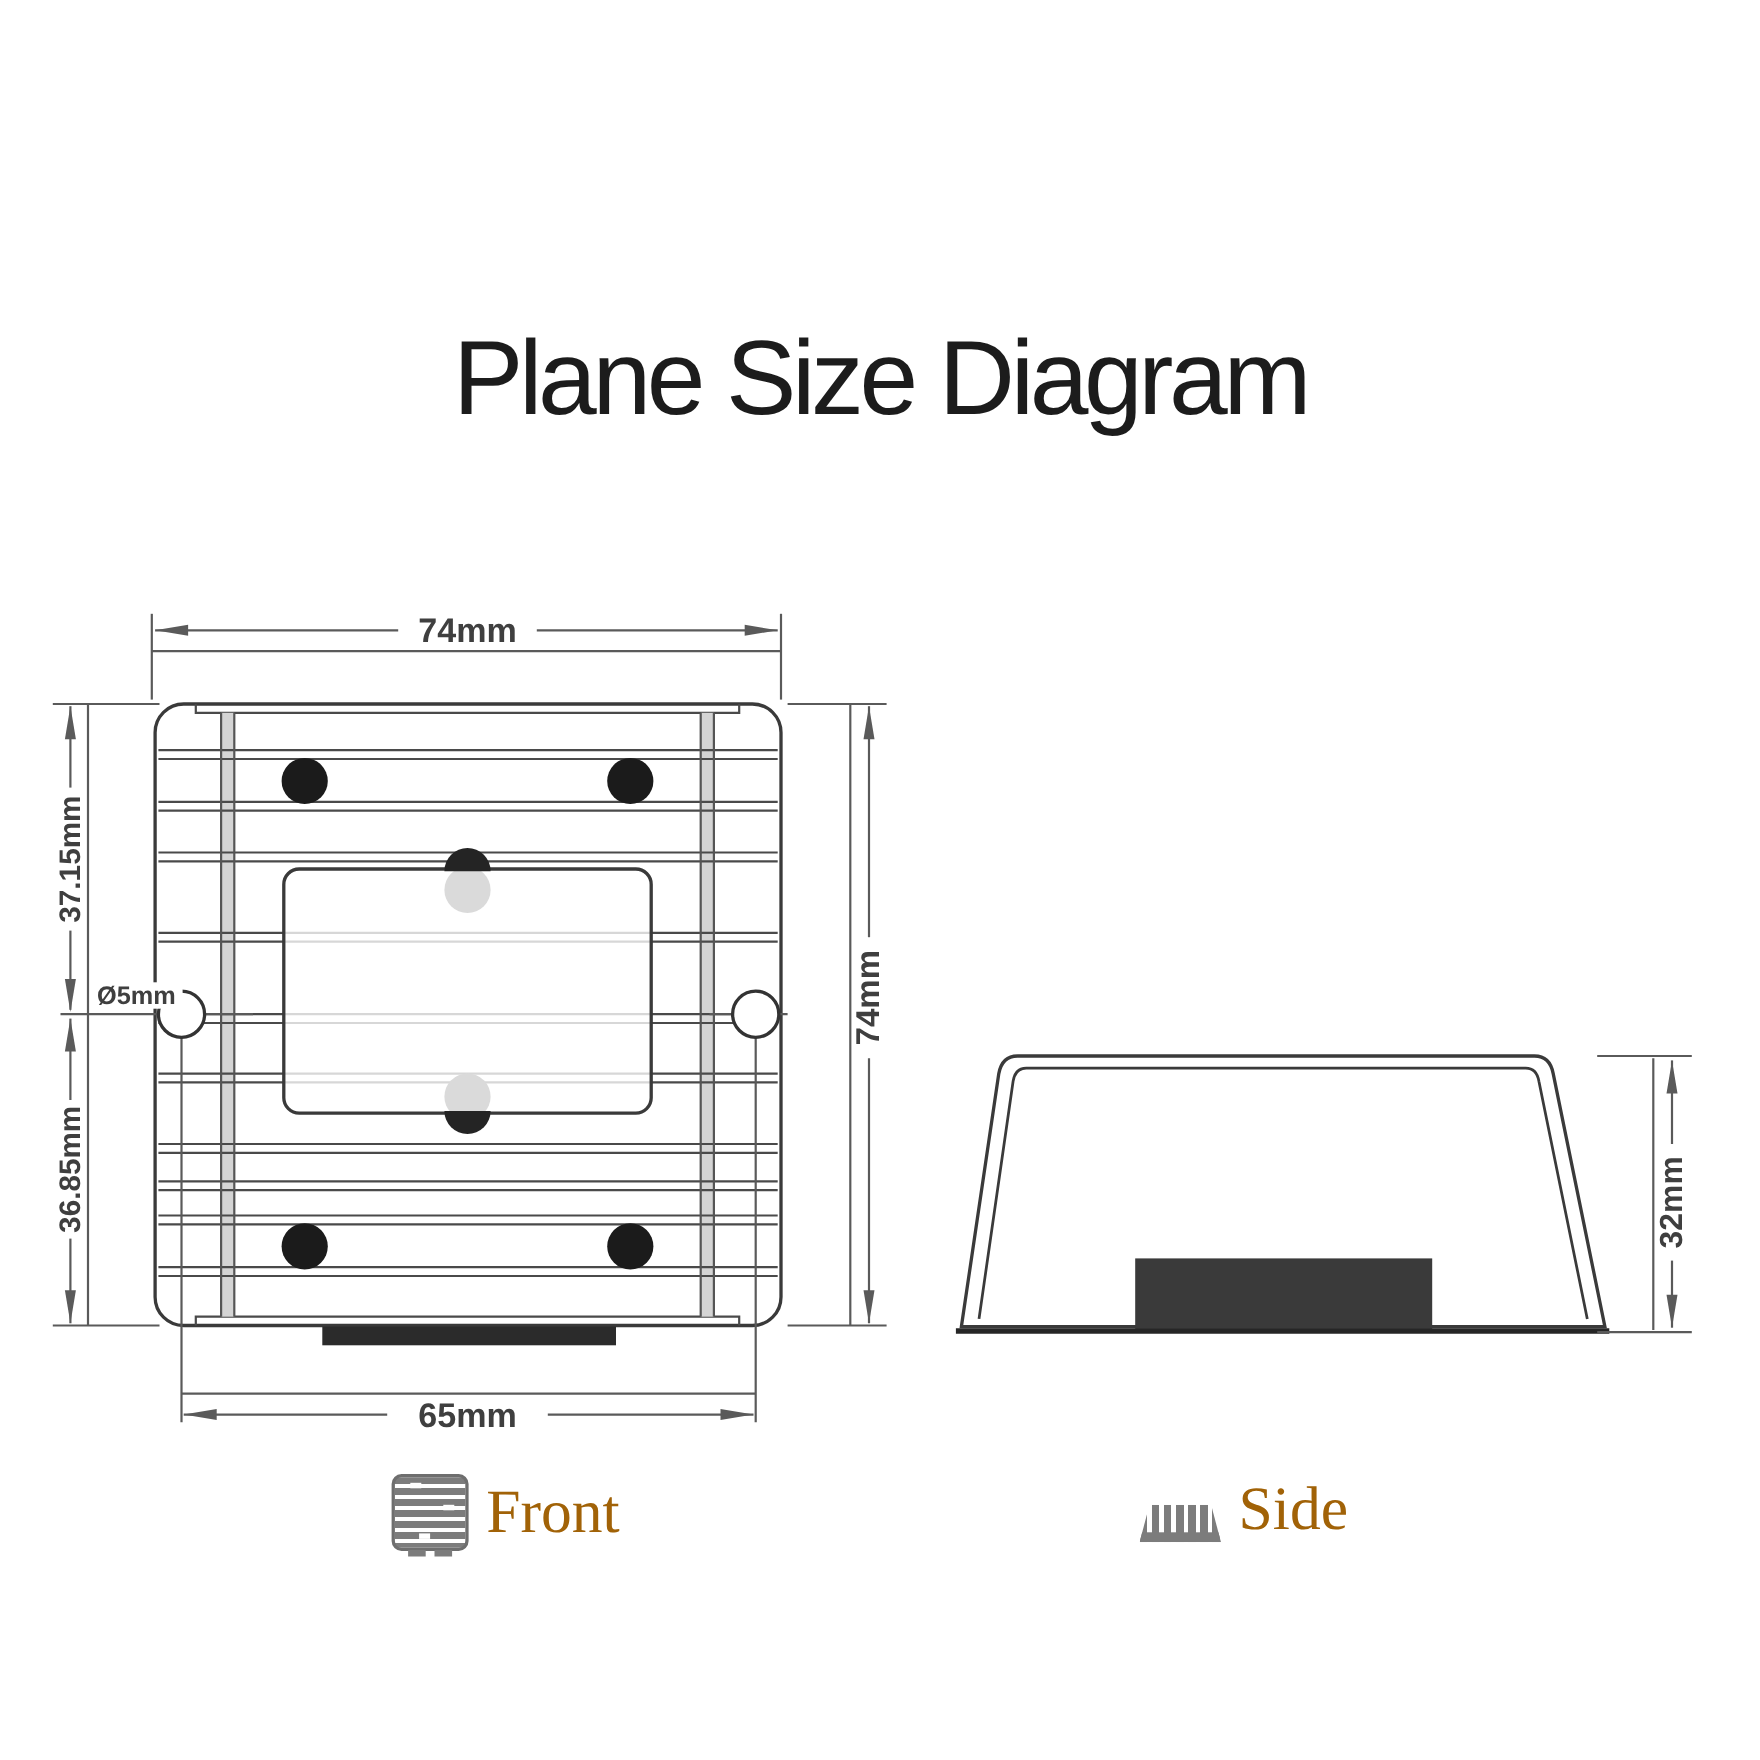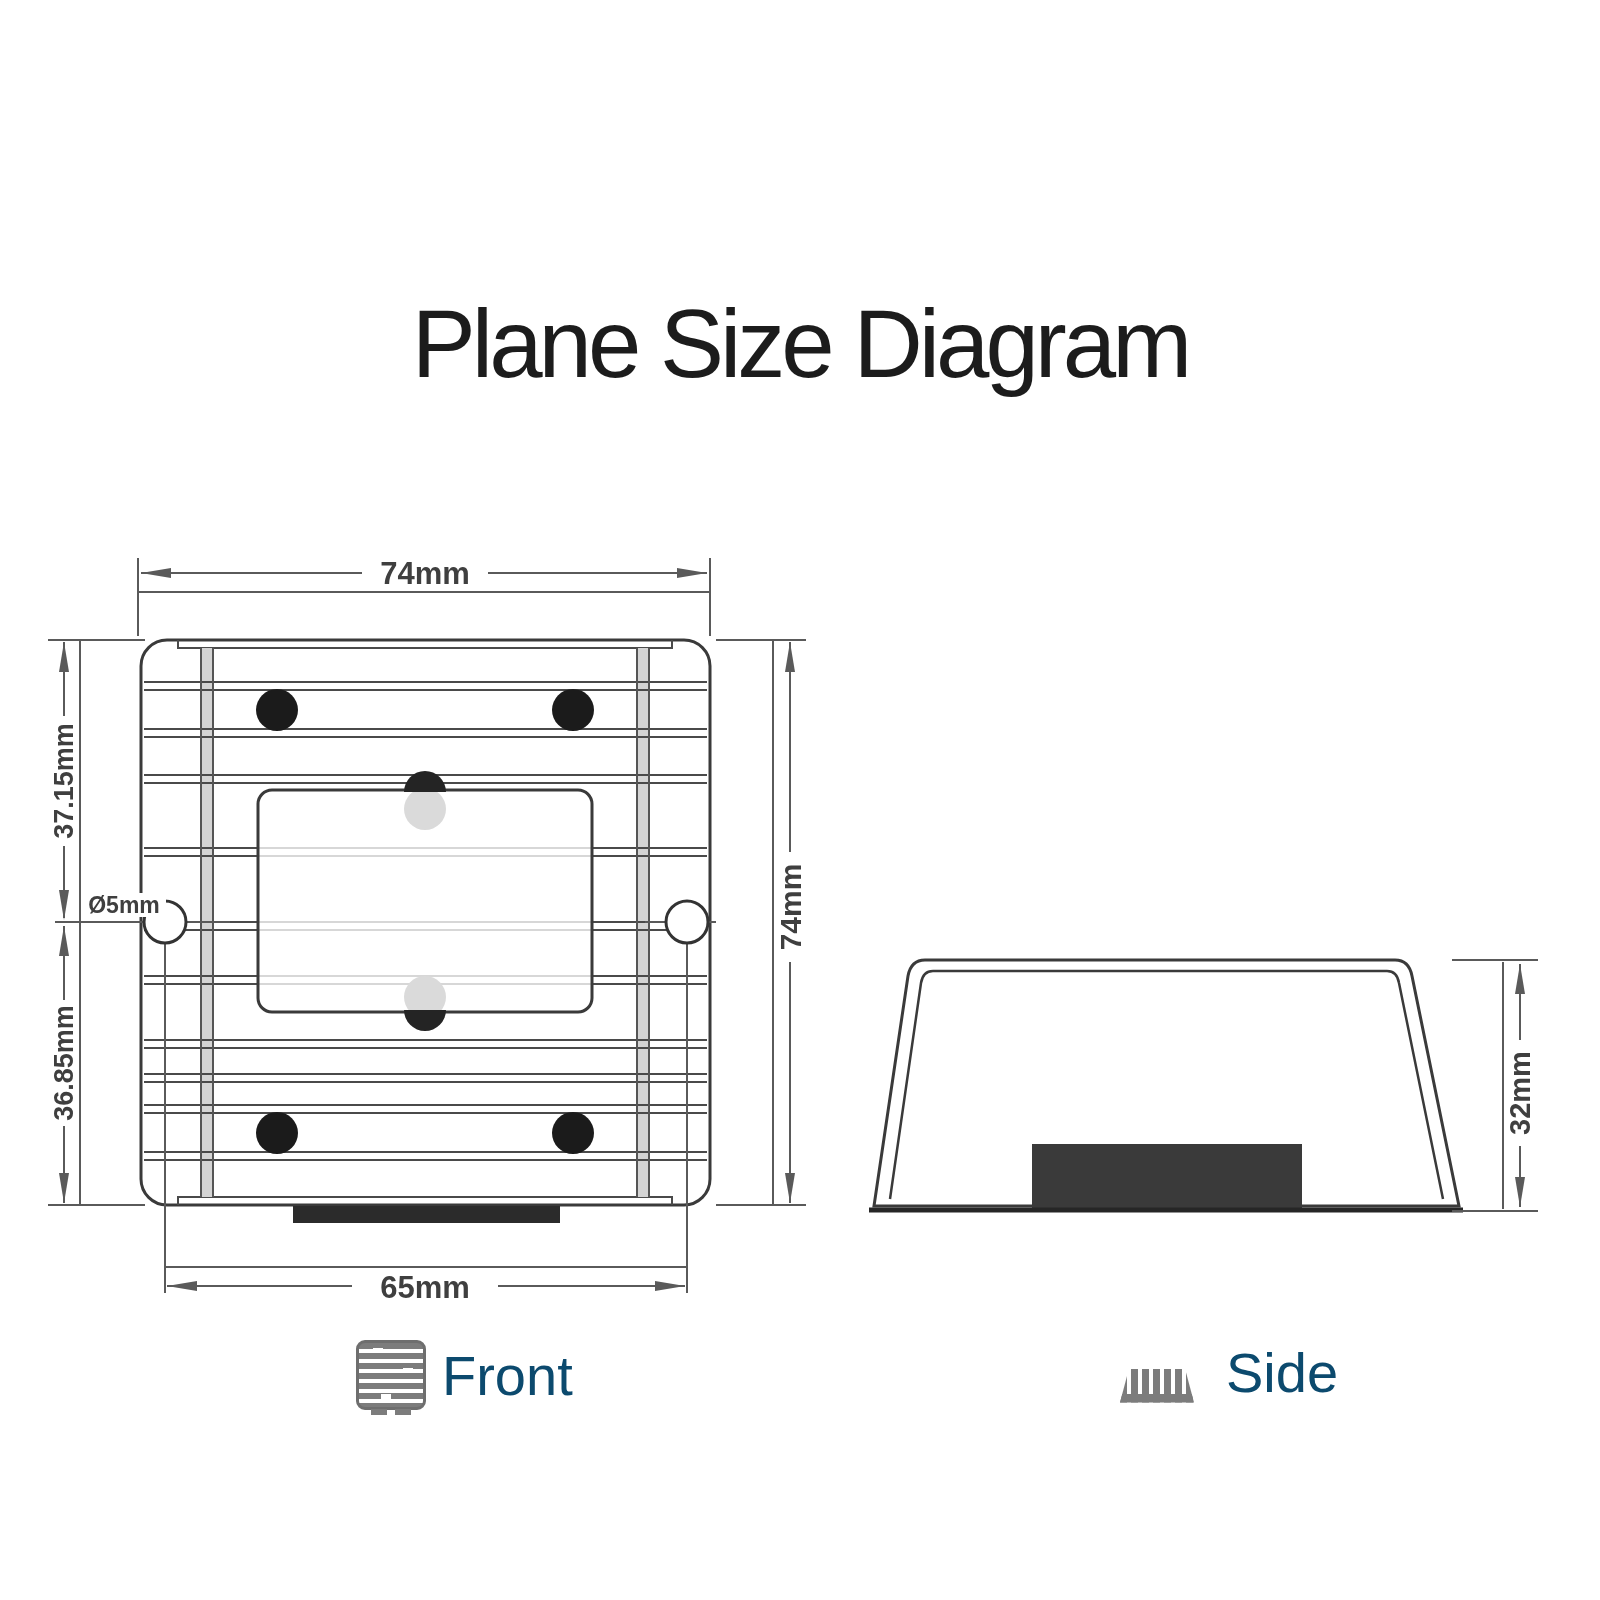--- a/index.html
+++ b/index.html
@@ -4,22 +4,22 @@
 <style>
   html,body{margin:0;padding:0;background:#fff;}
   #stage{position:relative;width:1600px;height:1600px;background:#ffffff;overflow:hidden;
          font-family:"Liberation Sans", sans-serif;color:#1a1a1a;padding-left:42px;}
   #page-title{position:absolute;left:0;top:296px;width:1600px;text-align:center;
               font-size:96px;letter-spacing:-4px;color:#1c1c1c;line-height:1;}
   #drawing-svg{position:absolute;left:0;top:0;}
   .specs{position:absolute;left:843px;top:616px;font-size:46px;line-height:57px;color:#121212;}
   .legend{position:absolute;display:flex;align-items:center;}
   #front-legend{left:356px;top:1340px;}
-  #side-legend{left:1120px;top:1340px;gap:16px;}
-  .legend .lbl{font-size:56px;color:#0c4a6e;}
+  #side-legend{left:1036px;top:1340px;}
+  .legend .lbl{font-size:56px;color:#a16207;font-family:Liberation Serif, serif;}
   .front-icon{width:64px;height:64px;border:3px solid #6e6e6e;border-radius:9px;margin-right:16px;
       background:repeating-linear-gradient(180deg,#7c7c7c 0 6px,#ffffff 6px 10px);position:relative;}
   .front-icon .foot{position:absolute;bottom:-8px;width:16px;height:6px;background:#7c7c7c;}
   .front-icon .foot.f1{left:12px;} .front-icon .foot.f2{right:12px;}
   .front-icon .notch{position:absolute;background:#fff;width:10px;height:5px;}
   .side-icon{width:74px;height:34px;margin-right:16px;margin-top:26px;position:relative;
       clip-path:polygon(9px 0, calc(100% - 9px) 0, 100% 100%, 0 100%);
       background:repeating-linear-gradient(90deg,#7c7c7c 0 7px,#ffffff 7px 11px);}
   .side-icon .base{position:absolute;left:0;right:0;bottom:0;height:9px;background:#7c7c7c;}
   

